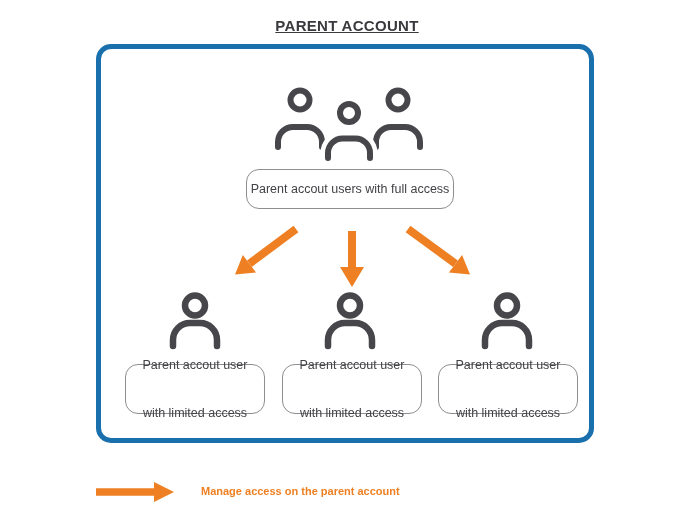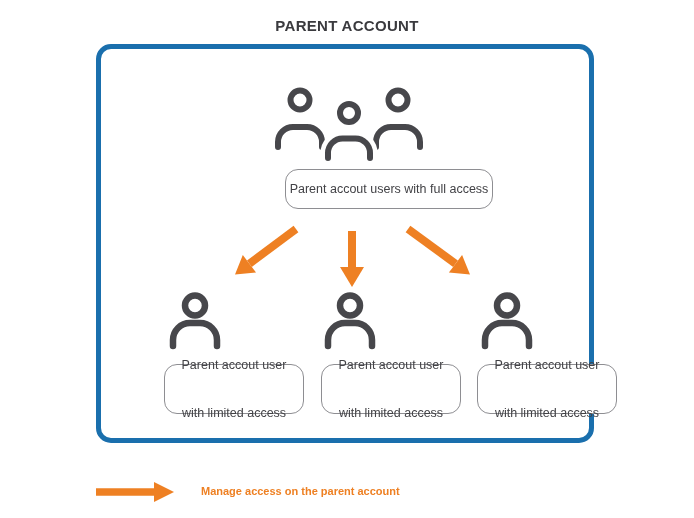--- a/index.html
+++ b/index.html
@@ -16,20 +16,21 @@
     background: #ffffff;
     font-family: "Liberation Sans", sans-serif;
     position: relative;
     overflow: hidden;
   }
   .title {
     position: absolute; top: 17px; left: 0; width: 694px;
     text-align: center;
     font-size: 15px; font-weight: bold; letter-spacing: .3px;
     color: #3a3a3e;
+    text-decoration: underline;
   }
   .account-box {
     position: absolute; left: 96px; top: 44px;
     width: 498px; height: 399px;
     border: 5px solid var(--border-blue);
     border-radius: 15px;
     background: #ffffff;
   }
   .group-icon { position: absolute; left: 172px; top: 38px; }
   .icon-stroke { stroke: var(--icon-gray); fill: none; }
@@ -37,21 +38,20 @@
   .pill {
     position: absolute;
     background: #ffffff;
     border: 1.5px solid var(--label-border-gray);
     border-radius: 13px;
     display: flex; flex-direction: column;
     align-items: center; justify-content: center;
     text-align: center;
     font-size: 12.5px; line-height: 1.32;
     color: var(--text-dark);
-    margin-left: 39px;
   }
   .pill-full { left: 145px; top: 120px; width: 208px; height: 40px; }
   .pill-limited { width: 140px; height: 50px; top: 315px; gap: 32px; }
   .pill-l0 { left: 24px; }
   .pill-l1 { left: 181px; }
   .pill-l2 { left: 337px; }
   .arrows-svg { position: absolute; left: 0; top: 174px; }
   .arrow-fill { fill: var(--arrow-orange); }
   .arrow-line { stroke: var(--arrow-orange); stroke-width: 8; }
   .user-icon { position: absolute; top: 243px; }

